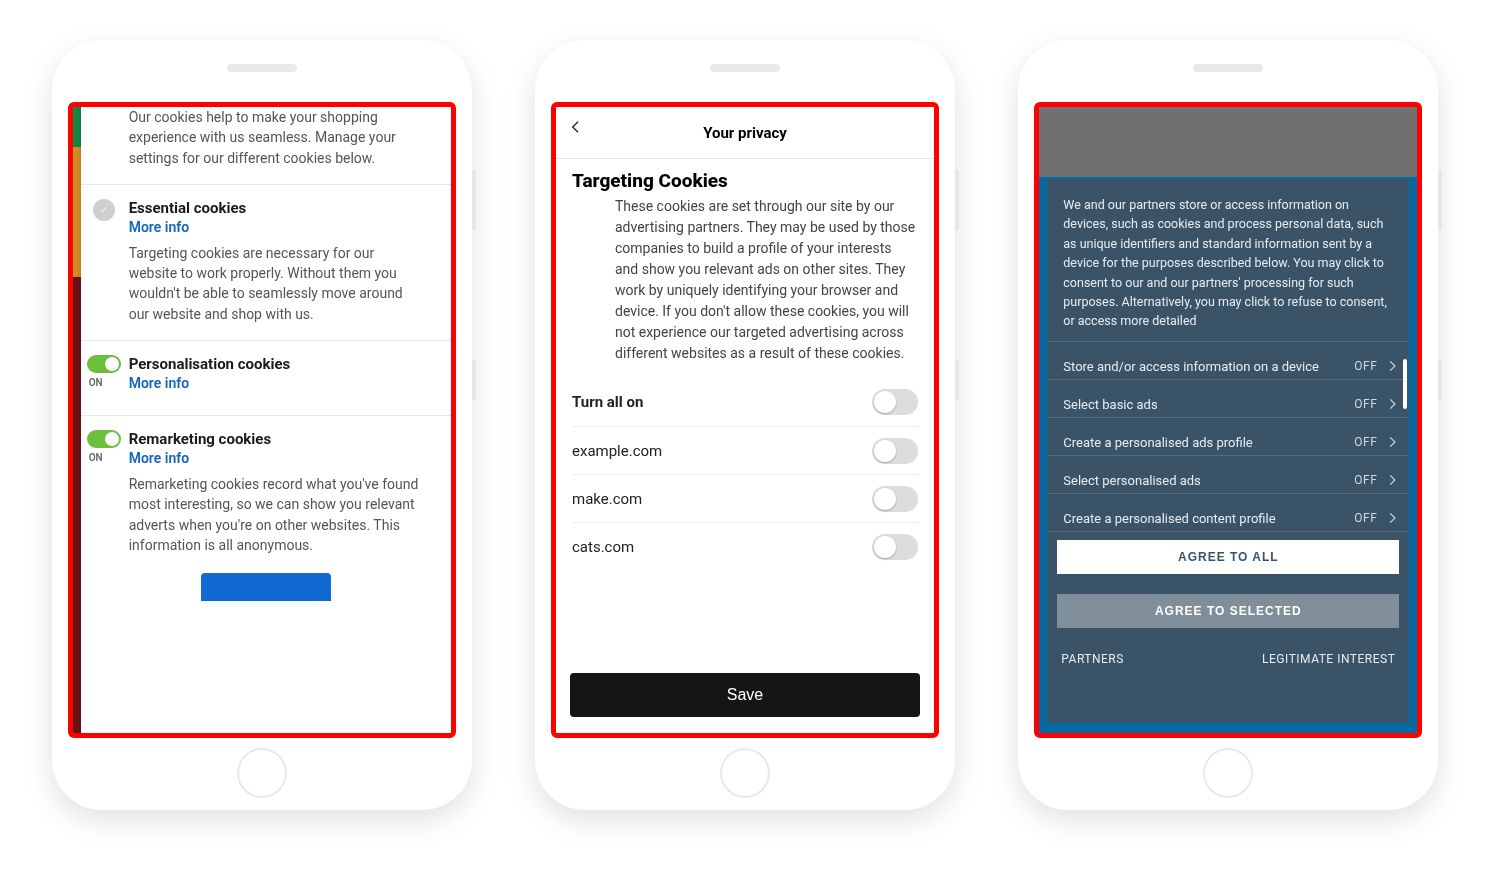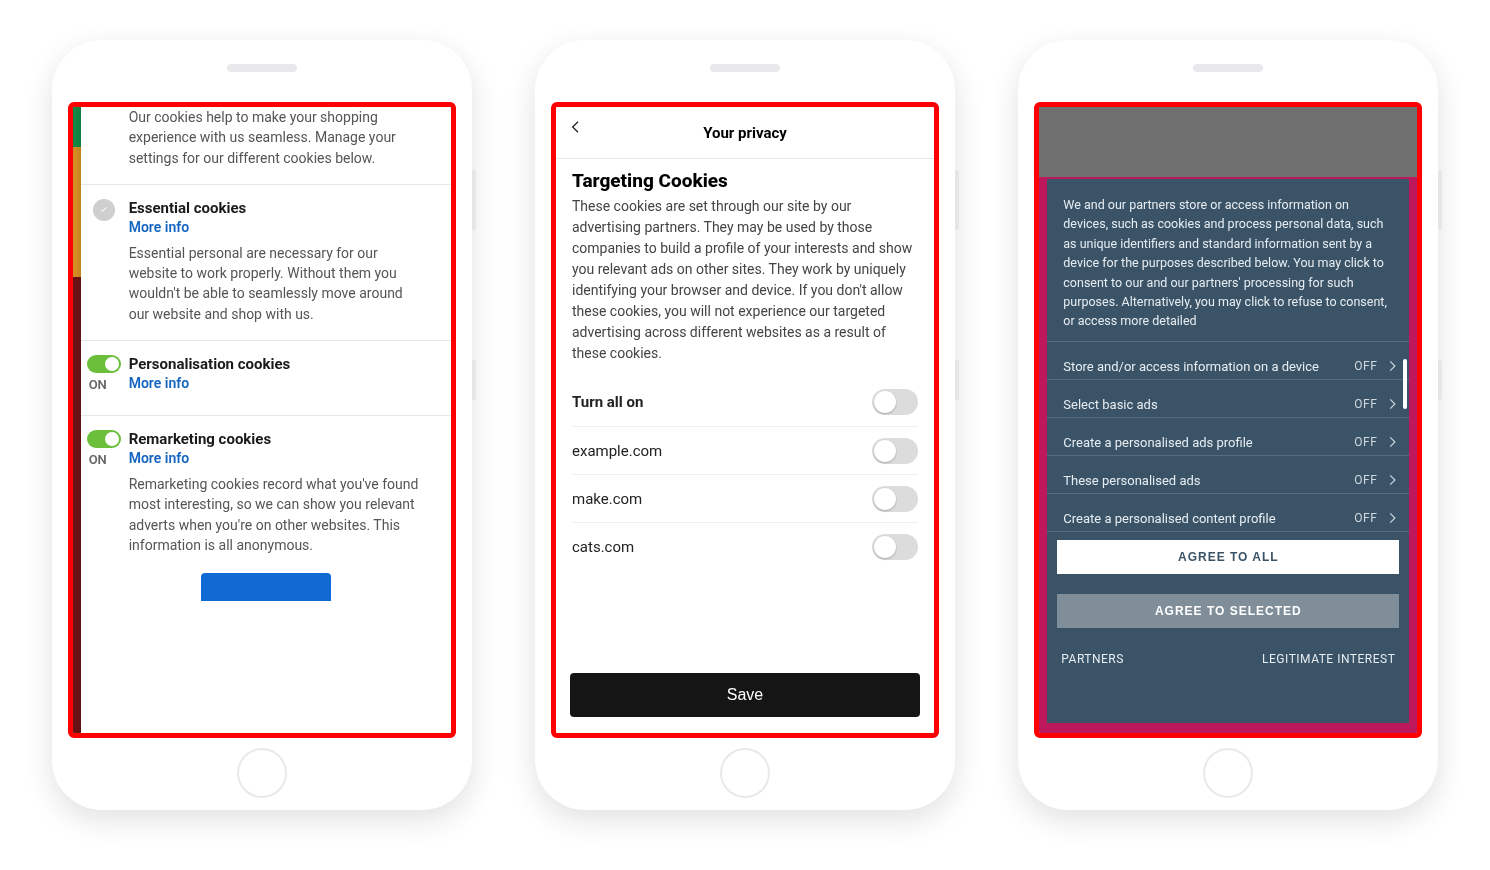--- a/index.html
+++ b/index.html
@@ -138,21 +138,21 @@
     content:"";
     position:absolute;
     right:2px; top:2px;
     width:14px; height:14px;
     background:#fff;
     border-radius:50%;
   }
   .switch-label {
     position: absolute;
     left: 8px; top: 36px;
-    font-size: 13px;
+    font-size: 10px;
     color: #666;
     font-weight: 600;
   }
   .cta-strip {
     height: 30px;
     display:flex; justify-content:center;
     padding-top:2px;
   }
   .cta-strip .btn {
     width: 130px; height: 28px;
@@ -180,20 +180,21 @@
   .p2-body h3 {
     font-size: 19px;
     font-weight: 800;
     margin-bottom: 4px;
   }
   .p2-body p.exp {
     font-size: 14px;
     color: #444;
     line-height: 1.5;
     margin-bottom: 14px;
+    margin-left: 43px;
   }
   .toggle-row {
     display:flex; align-items:center; justify-content:space-between;
     height: 48px;
     font-size: 15px;
     color: #222;
     border-top: 1px solid #eee;
   }
   .toggle-row:first-of-type { border-top: none; font-weight:700; }
   .ios-toggle {
@@ -221,21 +222,21 @@
     background:#151515;
     color:#fff;
     border:none;
     border-radius:4px;
     font-size:16px;
     font-weight:400;
     cursor:pointer;
   }
 
   
-  .p3-screen .screen-inner { background:#be185d; }
+  .p3-screen .screen-inner { background:#0369a1; }
   .p3-gray-top {
     position:absolute; top:0; left:0; right:0;
     height:70px;
     background:#707070;
   }
   .p3-panel {
     position:absolute;
     left:8px; right:8px; top:72px; bottom:10px;
     background:#3b5366;
     color:#e6edf2;
@@ -303,21 +304,21 @@
         <p class="p1-intro">Our cookies help to make your shopping experience with us seamless. Manage your settings for our different cookies below.</p>
 
         <div class="cookie-block">
           <div class="essential-check">
             <svg viewBox="0 0 24 24">
                 <path d="M9 16.2l-3.5-3.5 1.4-1.4L9 13.4l7.1-7.1 1.4 1.4z"></path>
               </svg>
           </div>
           <h4>Essential cookies</h4>
           <a class="more-info">More info</a>
-          <p class="desc">Essential personal are necessary for our website to work properly. Without them you wouldn't be able to seamlessly move around our website and shop with us.</p>
+          <p class="desc">Targeting cookies are necessary for our website to work properly. Without them you wouldn't be able to seamlessly move around our website and shop with us.</p>
         </div>
 
         <div class="cookie-block">
           <div class="switch"></div>
           <span class="switch-label">ON</span>
           <h4>Personalisation cookies</h4>
           <a class="more-info">More info</a>
         </div>
 
         <div class="cookie-block">
@@ -408,21 +409,21 @@
         <div class="consent-row">
           <span>Create a personalised ads profile</span>
           <span class="right">
             <span class="off">OFF</span>
             <span class="chev"><svg viewBox="0 0 24 24">
                   <polyline points="9 4 17 12 9 20"></polyline>
                 </svg></span>
           </span>
         </div>
         <div class="consent-row">
-          <span>These personalised ads</span>
+          <span>Select personalised ads</span>
           <span class="right">
             <span class="off">OFF</span>
             <span class="chev"><svg viewBox="0 0 24 24">
                   <polyline points="9 4 17 12 9 20"></polyline>
                 </svg></span>
           </span>
         </div>
         <div class="consent-row">
           <span>Create a personalised content profile</span>
           <span class="right">

